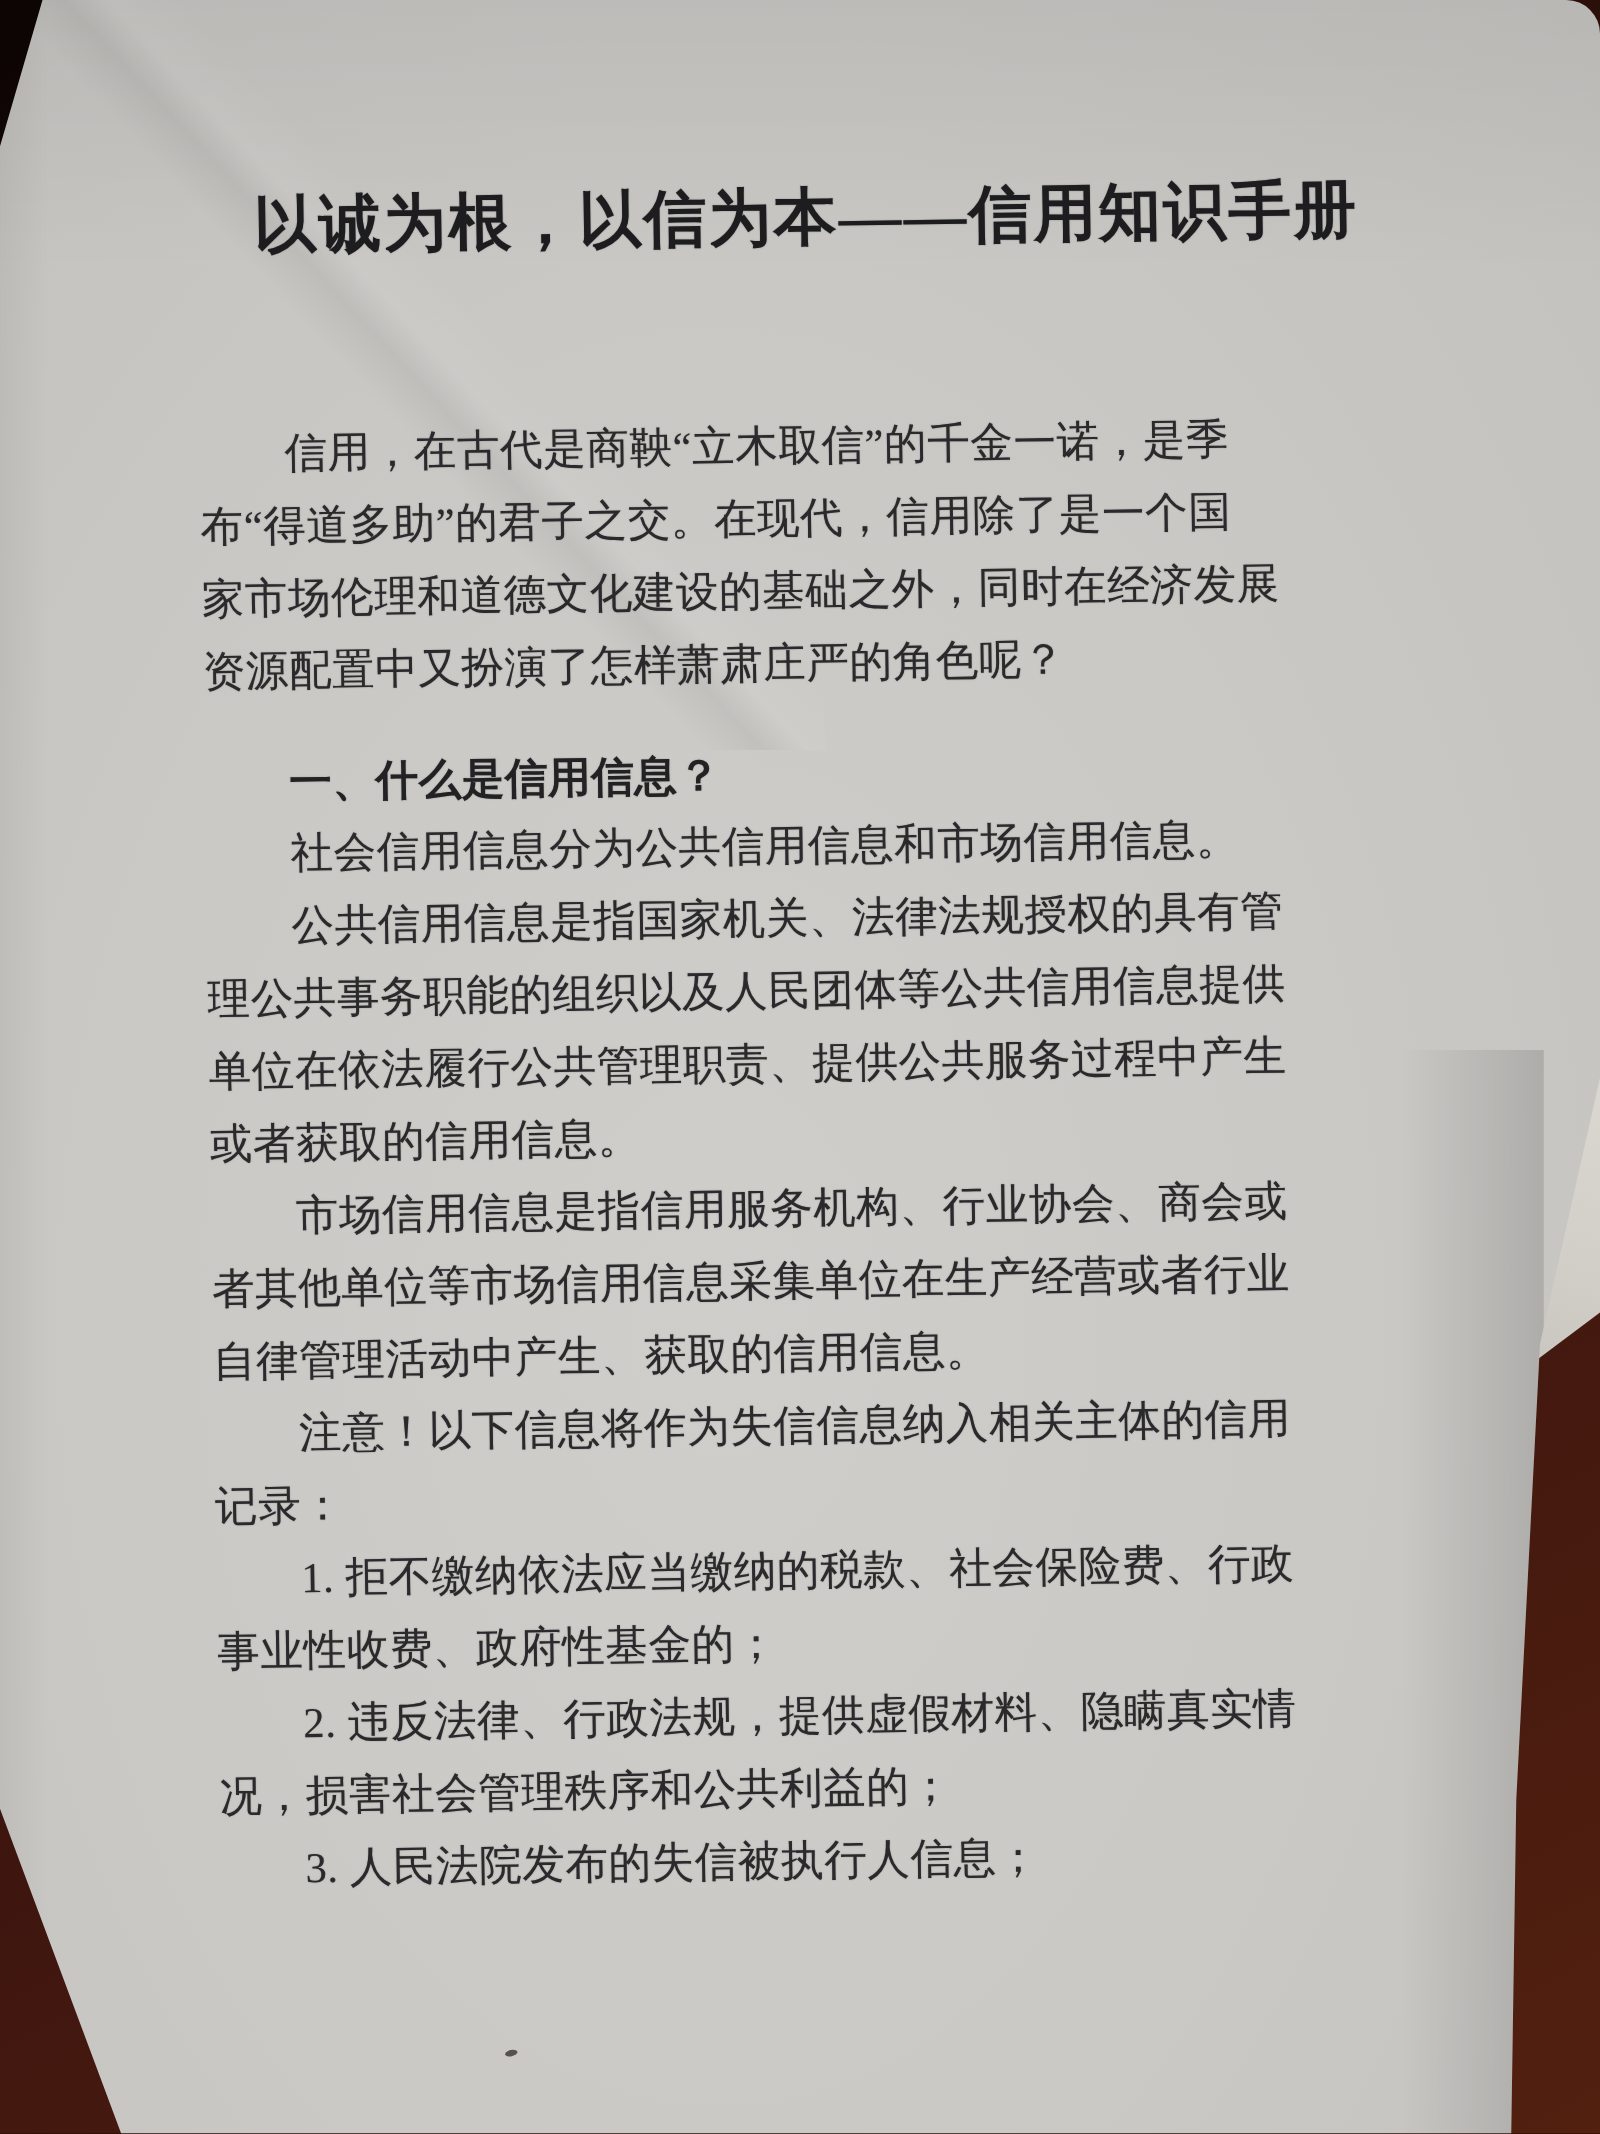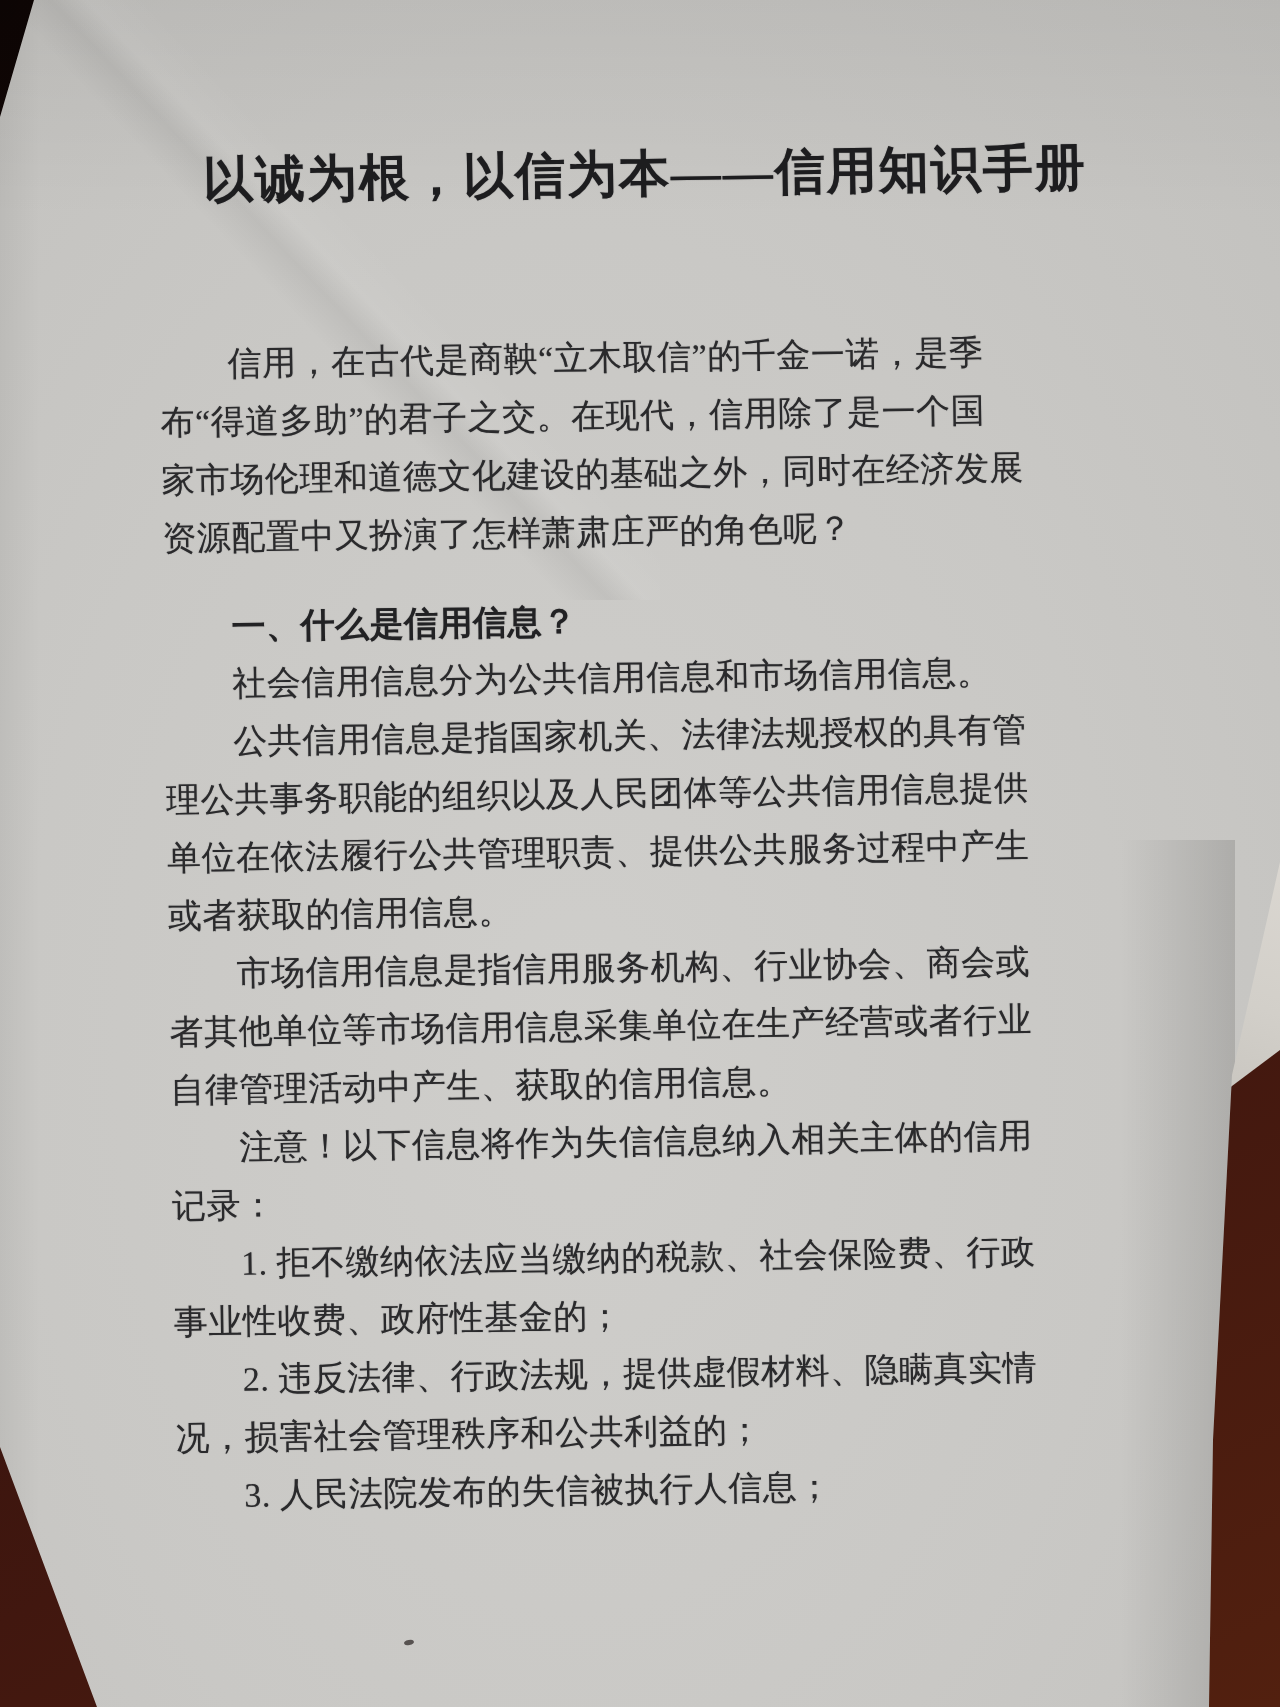--- a/index.html
+++ b/index.html
@@ -21,20 +21,21 @@
   }
   
   .paper{
     position:absolute;inset:0;
     clip-path:polygon(34px 0px,1280px 0px,1280px 862px,1232px 1075px,1213px 1440px,1209px 1707px,97px 1707px,0px 1447px,0px 117px);
     background:
       linear-gradient(to bottom, rgba(0,0,0,0.05) 0%, rgba(0,0,0,0) 220px),
       linear-gradient(to right, rgba(0,0,0,0.05) 0%, rgba(0,0,0,0) 40px),
       radial-gradient(ellipse at 45% 62%, #cfcecb 0%, #c9c8c5 55%, #c2c1be 100%);
     z-index:2;
+    border-radius:27px;
   }
   .crease{
     position:absolute;left:0;top:0;width:660px;height:600px;
     background:linear-gradient(47deg, transparent 46%, rgba(0,0,0,0.05) 50%, rgba(255,255,255,0.05) 53%, transparent 58%);
     pointer-events:none;
   }
   .edge-shadow{
     position:absolute;left:1120px;top:840px;width:115px;height:870px;
     background:linear-gradient(to right, rgba(0,0,0,0) 0%, rgba(0,0,0,0.13) 100%);
     pointer-events:none;

